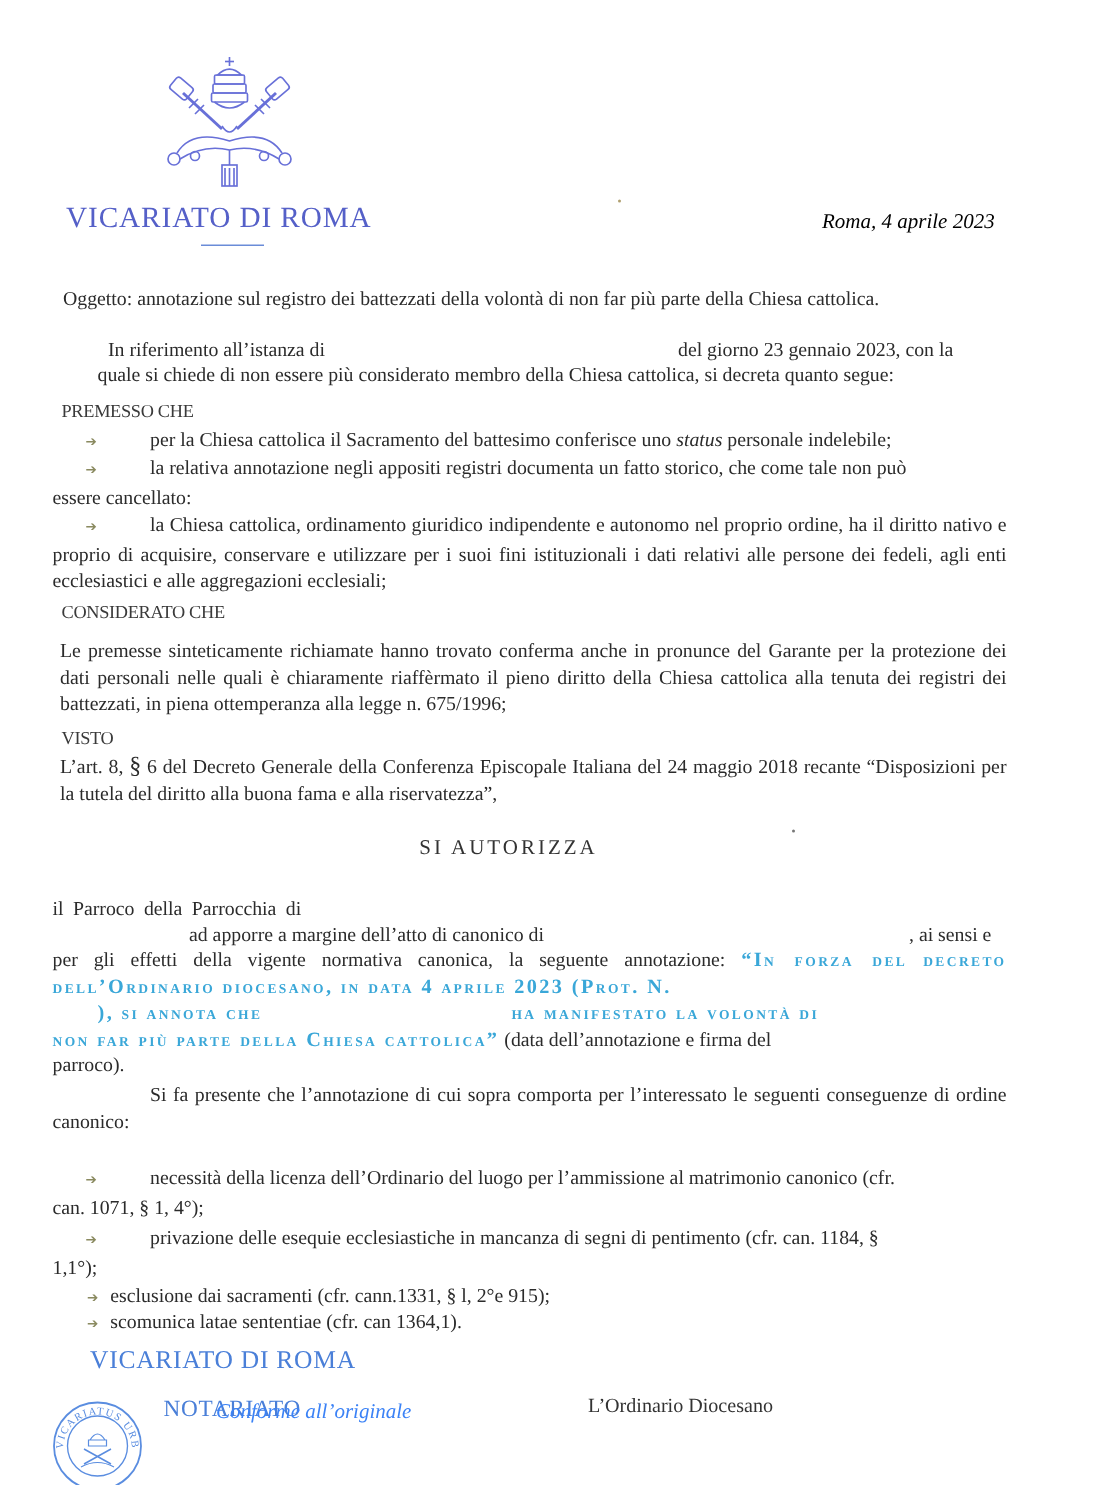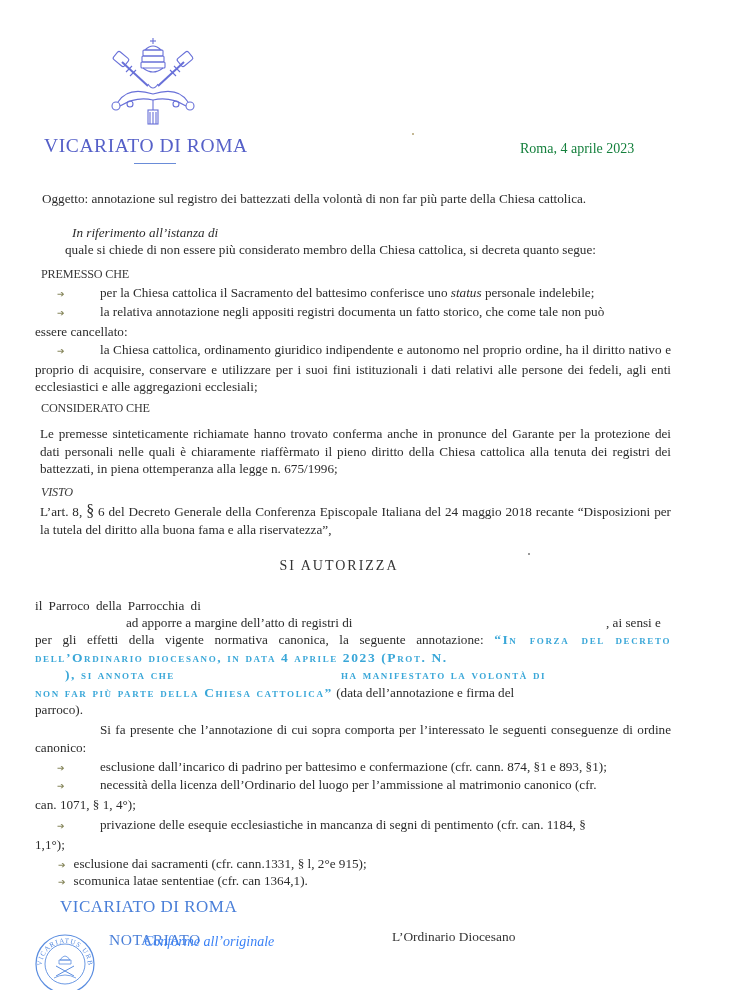--- a/index.html
+++ b/index.html
@@ -9,21 +9,21 @@
     color: #2b2b2b;
   }
   .page { position: absolute; left: 0; top: 0; width: 734px; height: 990px; }
   .logo { position: absolute; left: 108px; top: 36px; width: 90px; height: 92px; }
   .org-title {
     position: absolute; left: 44px; top: 135px;
     font-size: 19.5px; letter-spacing: 0.6px; color: #5560c8;
     font-family: "Liberation Serif", serif;
   }
   .org-rule { position: absolute; left: 134px; top: 163px; width: 42px; height: 1px; background: #6a8cd8; }
-  .date { position: absolute; left: 520px; top: 141px; font-size: 14px; color: #15803d; }
+  .date { position: absolute; left: 548px; top: 141px; font-size: 14px; color: #000000; font-style: italic; }
   .text { position: absolute; font-size: 13.2px; line-height: 17px; color: #2b2b2b; }
   .block { position: absolute; left: 35px; width: 636px; font-size: 13.2px; line-height: 17.5px; text-align: justify; }
   .indent { display: inline-block; width: 65px; }
   .bullet { display: inline-block; width: 65px; padding-left: 22px; box-sizing: border-box; color: #8a8a60; font-size: 9px; }
   .heading-small { position: absolute; font-size: 12.2px; color: #3a3a3a; letter-spacing: -0.2px; }
   .center-title { position: absolute; left: 0; width: 678px; text-align: center; top: 558px; font-size: 14px; letter-spacing: 2px; color: #333; }
   .blue-caps { color: #3aa7d8; font-weight: bold; letter-spacing: 1.6px; font-variant: small-caps; font-size: 13.5px; }
   .stamp-title { position: absolute; left: 60px; top: 897px; font-size: 17px; color: #4a7fd8; letter-spacing: 0.5px; }
   .stamp-sub { position: absolute; left: 109px; top: 915px; font-size: 15.5px; color: #4a7fd8; letter-spacing: 0.5px; margin-top: 16px; }
   .stamp-italic { position: absolute; left: 144px; top: 934px; font-size: 14px; color: #3b82f6; font-style: italic; }
@@ -68,21 +68,22 @@
     <line x1="48" y1="76" x2="48" y2="88"></line>
   </svg>
 
   <div class="org-title">VICARIATO DI ROMA</div>
   <div class="org-rule"></div>
   <div class="date">Roma, 4 aprile 2023</div>
   <div class="speck" style="left:412px;top:133px;"></div>
 
   <div class="text" style="left:42px;top:190px;width:640px;">Oggetto: annotazione sul registro dei battezzati della volontà di non far più parte della Chiesa cattolica.</div>
 
-  <div class="text" style="left:72px;top:224px;font-style:italic;">In riferimento all’istanza di</div>
+  <div class="text" style="left:72px;top:224px;">In riferimento all’istanza di</div>
+  <div class="text" style="left:452px;top:224px;">del giorno 23 gennaio 2023, con la</div>
   <div class="text" style="left:35px;top:241px;margin-left:30px;">quale si chiede di non essere più considerato membro della Chiesa cattolica, si decreta quanto segue:</div>
 
   <div class="heading-small" style="left:41px;top:267px;">PREMESSO CHE</div>
 
   <div class="block" style="top:284px;">
     <span class="bullet">➔</span><span>per la Chiesa cattolica il Sacramento del battesimo conferisce uno </span><i>status</i><span> personale indelebile;</span>
   </div>
 
   <div class="block" style="top:303px;">
     <span class="bullet">➔</span><span>la relativa annotazione negli appositi registri documenta un fatto storico, che come tale non può</span><br>
@@ -90,48 +91,45 @@
   </div>
 
   <div class="block" style="top:341px;">
     <span class="bullet">➔</span><span>la Chiesa cattolica, ordinamento giuridico indipendente e autonomo nel proprio ordine, ha il</span>
     <span>diritto nativo e proprio di acquisire, conservare e utilizzare per i suoi fini istituzionali i dati relativi alle persone dei fedeli, agli enti ecclesiastici e alle aggregazioni ecclesiali;</span>
   </div>
 
   <div class="heading-small" style="left:41px;top:401px;">CONSIDERATO CHE</div>
   <div class="block" style="top:425px;left:40px;width:631px;">Le premesse sinteticamente richiamate hanno trovato conferma anche in pronunce del Garante per la protezione dei dati personali nelle quali è chiaramente riaffèrmato il pieno diritto della Chiesa cattolica alla tenuta dei registri dei battezzati, in piena ottemperanza alla legge n. 675/1996;</div>
 
-  <div class="heading-small" style="left:41px;top:485px;font-style:italic;">VISTO</div>
+  <div class="heading-small" style="left:41px;top:485px;">VISTO</div>
   <div class="block" style="top:502px;left:40px;width:631px;">
     <span>L’art. 8, </span><span style="font-size:16px;">§</span><span> 6 del Decreto Generale della Conferenza Episcopale Italiana del 24 maggio 2018 recante “Disposizioni per la tutela del diritto alla buona fama e alla riservatezza”,</span>
   </div>
   <div class="speck" style="left:528px;top:553px;background:#777;"></div>
 
   <div class="center-title">SI AUTORIZZA</div>
 
   <div class="text" style="left:35px;top:597px;word-spacing:3px;">il Parroco della Parrocchia di</div>
-  <div class="text" style="left:126px;top:614px;">ad apporre a margine dell’atto di registri di</div>
+  <div class="text" style="left:126px;top:614px;">ad apporre a margine dell’atto di canonico di</div>
   <div class="text" style="left:606px;top:614px;">, ai sensi e</div>
 
   <div class="block" style="top:631px;">
     <span>per gli effetti della vigente normativa canonica, la seguente annotazione: </span><span class="blue-caps">“In forza del</span>
     <span class="blue-caps">decreto dell’Ordinario diocesano, in data 4 aprile 2023 (Prot. N.</span><br>
     <span class="blue-caps" style="padding-left:30px;">), si annota che</span><span style="display:inline-block;width:166px;"></span><span class="blue-caps">ha manifestato la volontà di</span><br>
     <span class="blue-caps">non far più parte della Chiesa cattolica”</span><span> (data dell’annotazione e firma del</span><br>
     <span>parroco).</span>
   </div>
 
   <div class="block" style="top:721px;">
     <span class="indent"></span><span>Si fa presente che l’annotazione di cui sopra comporta per l’interessato le seguenti conseguenze</span>
     <span>di ordine canonico:</span>
   </div>
 
-  <div class="block" style="top:758px;">
-    <span class="bullet">➔</span><span>esclusione dall’incarico di padrino per battesimo e confermazione (cfr. cann. 874, §1 e 893, §1);</span>
-  </div>
   <div class="block" style="top:776px;">
     <span class="bullet">➔</span><span>necessità della licenza dell’Ordinario del luogo per l’ammissione al matrimonio canonico (cfr.</span><br>
     <span>can. 1071, § 1, 4°);</span>
   </div>
   <div class="block" style="top:816px;">
     <span class="bullet">➔</span><span>privazione delle esequie ecclesiastiche in mancanza di segni di pentimento (cfr. can. 1184, §</span><br>
     <span>1,1°);</span>
   </div>
   <div class="text" style="left:58px;top:855px;">
     <span style="color:#8a8a60;font-size:9px;margin-right:8px;">➔</span><span>esclusione dai sacramenti (cfr. cann.1331, § l, 2°e 915);</span>

